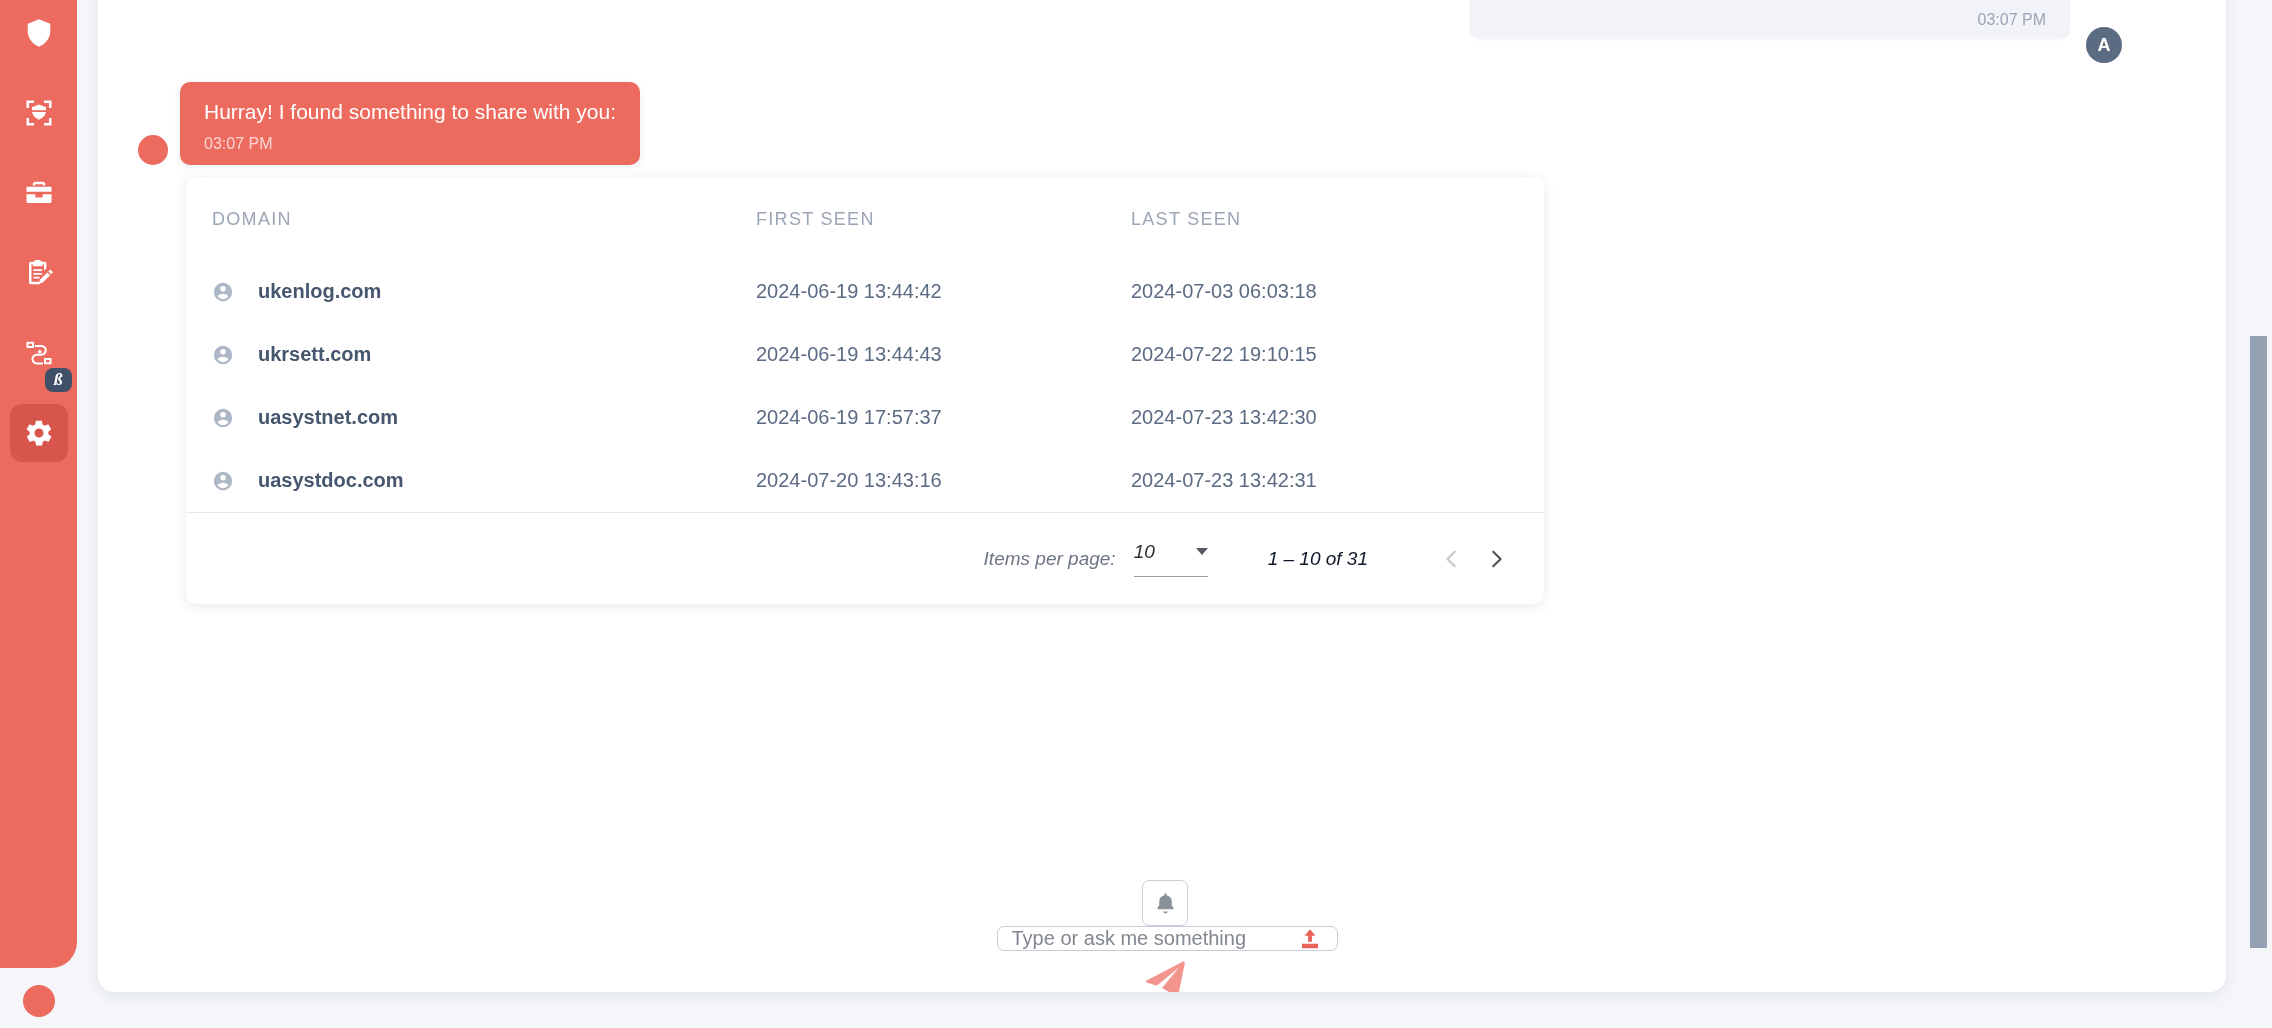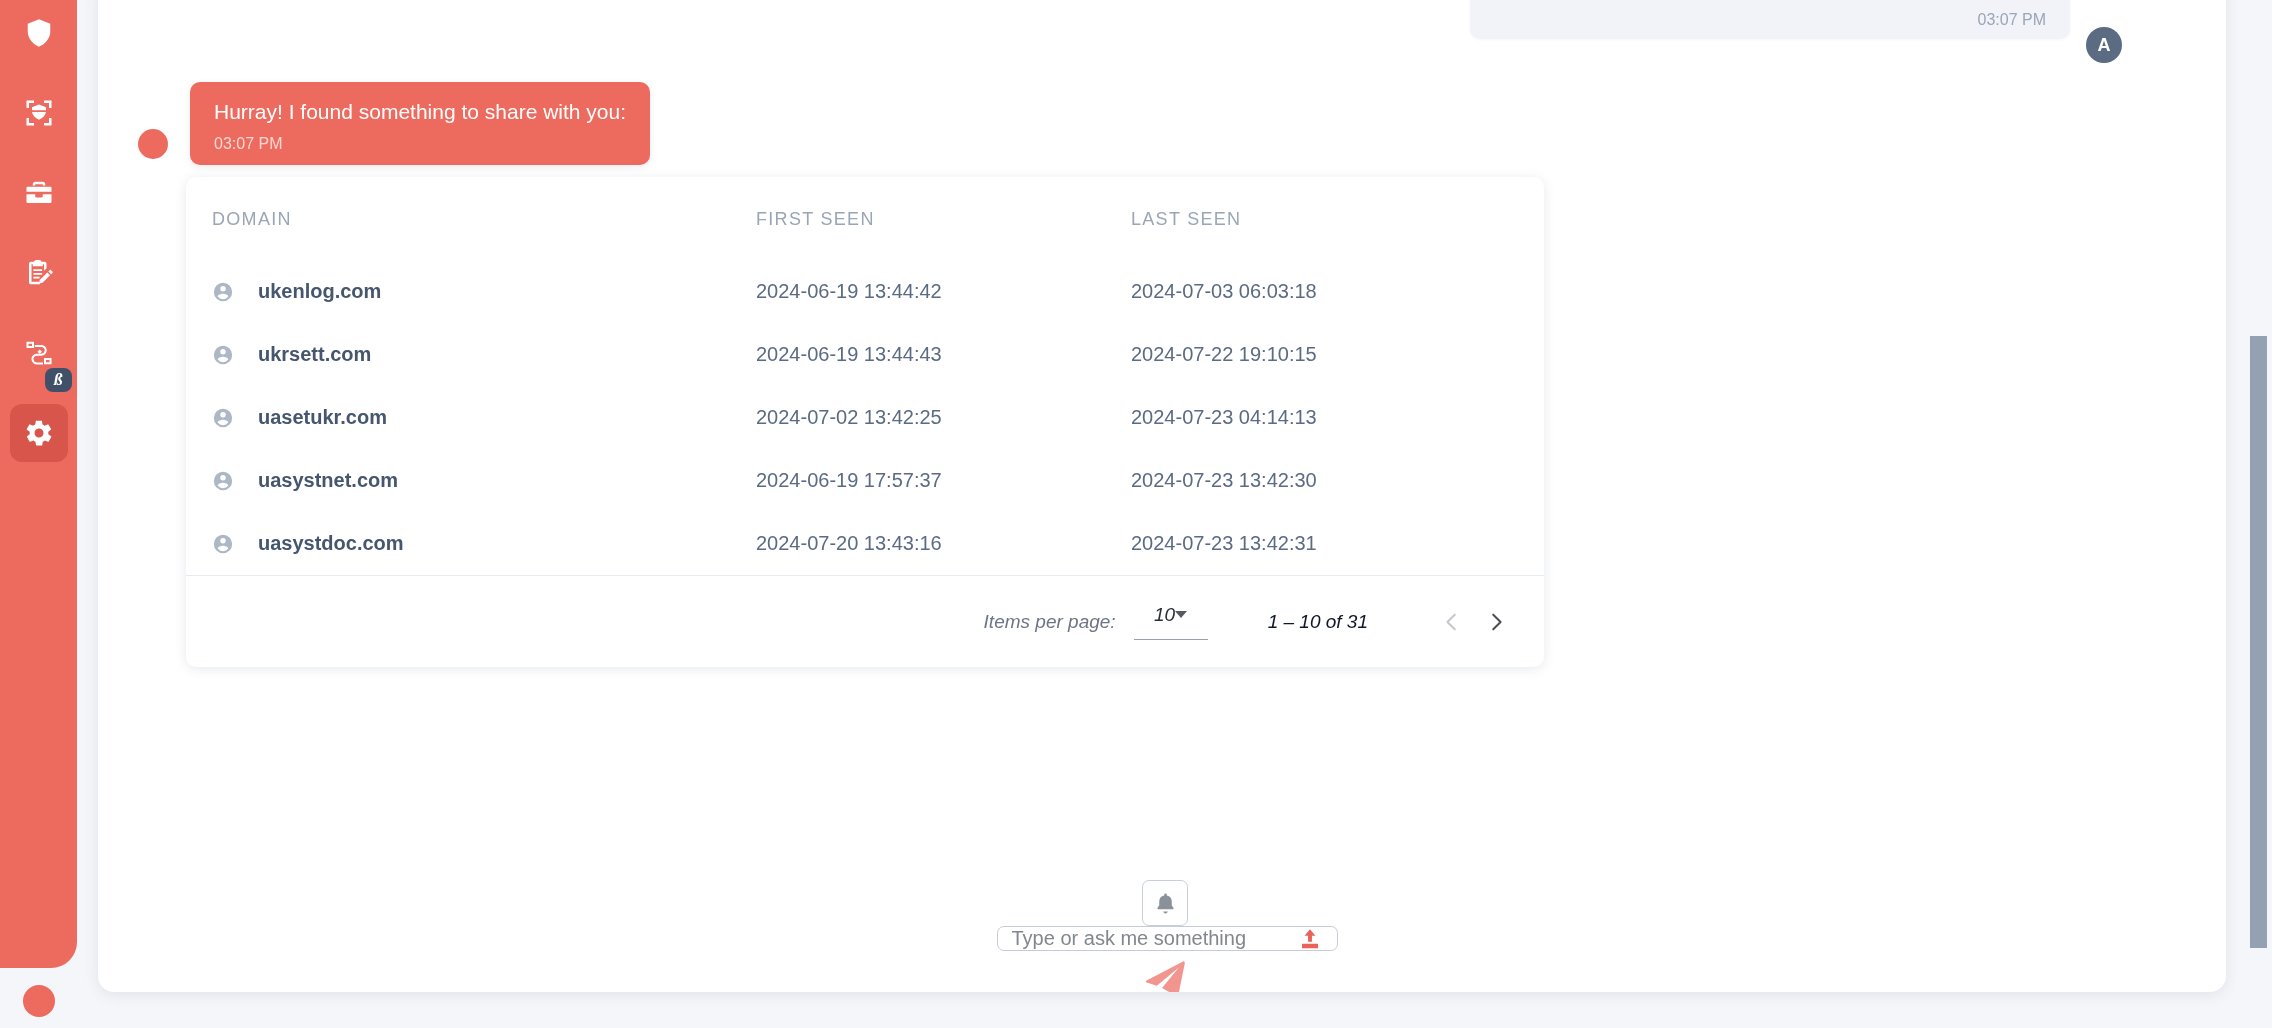--- a/index.html
+++ b/index.html
@@ -83,21 +83,21 @@
     width: 36px; height: 36px; border-radius: 50%;
     background: #5a6b82; color: #fff;
     font-size: 18px; font-weight: 700;
     display: flex; align-items: center; justify-content: center;
     margin-top: 44px;
   }
 
   
   .msg-bot {
     position: absolute; left: 40px; top: 108px;
-    display: flex; align-items: center; gap: 22px;
+    display: flex; align-items: flex-end; gap: 12px;
   }
   .avatar-bot {
     width: 30px; height: 30px; border-radius: 50%;
     background: #ed6a5e; flex: none; margin-top: 40px;
   }
   .bubble-bot {
     background: #ed6a5e;
     border-radius: 10px;
     padding: 18px 24px 12px 24px;
     box-shadow: 0 2px 7px rgba(60,72,95,.10);
@@ -142,21 +142,21 @@
     padding-right: 26px;
     font-style: italic;
   }
   .paginator { display: flex; align-items: center; }
   .pg-label { font-size: 19px; color: #6d7585; }
   .pg-select {
     position: relative;
     margin-left: 18px; margin-right: 60px;
     width: 74px;
     border-bottom: 1px solid #9aa0ab;
-    display: flex; align-items: center; justify-content: center;
+    display: flex; align-items: center; justify-content: space-between;
     padding-bottom: 13px; cursor: pointer;
   }
   .pg-select .val { font-size: 19px; color: #2c2f36; }
   .caret {
     width: 0; height: 0;
     border-left: 6px solid transparent;
     border-right: 6px solid transparent;
     border-top: 7px solid #555a63;
   }
   .pg-range { font-size: 19px; color: #0f172a; margin-right: 62px; }
@@ -353,34 +353,20 @@
               <td>2024-07-22 19:10:15</td>
             </tr>
             <tr>
               <td>
                 <span class="dom-cell">
                   <span class="acct">
                     <svg viewBox="0 0 24 24" aria-hidden="true">
                         <path d="M12 2a10 10 0 1 0 0 20 10 10 0 0 0 0-20zm0 3.4a3 3 0 1 1 0 6 3 3 0 0 1 0-6zm0 14.4a7.2 7.2 0 0 1-5.8-2.9c.1-1.9 3.9-3 5.8-3s5.7 1.1 5.8 3a7.2 7.2 0 0 1-5.8 2.9z"></path>
                       </svg>
                   </span>
-                  <span class="dom-name">uasetukr.com</span>
-                </span>
-              </td>
-              <td>2024-07-02 13:42:25</td>
-              <td>2024-07-23 04:14:13</td>
-            </tr>
-            <tr>
-              <td>
-                <span class="dom-cell">
-                  <span class="acct">
-                    <svg viewBox="0 0 24 24" aria-hidden="true">
-                        <path d="M12 2a10 10 0 1 0 0 20 10 10 0 0 0 0-20zm0 3.4a3 3 0 1 1 0 6 3 3 0 0 1 0-6zm0 14.4a7.2 7.2 0 0 1-5.8-2.9c.1-1.9 3.9-3 5.8-3s5.7 1.1 5.8 3a7.2 7.2 0 0 1-5.8 2.9z"></path>
-                      </svg>
-                  </span>
                   <span class="dom-name">uasystnet.com</span>
                 </span>
               </td>
               <td>2024-06-19 17:57:37</td>
               <td>2024-07-23 13:42:30</td>
             </tr>
             <tr>
               <td>
                 <span class="dom-cell">
                   <span class="acct">

